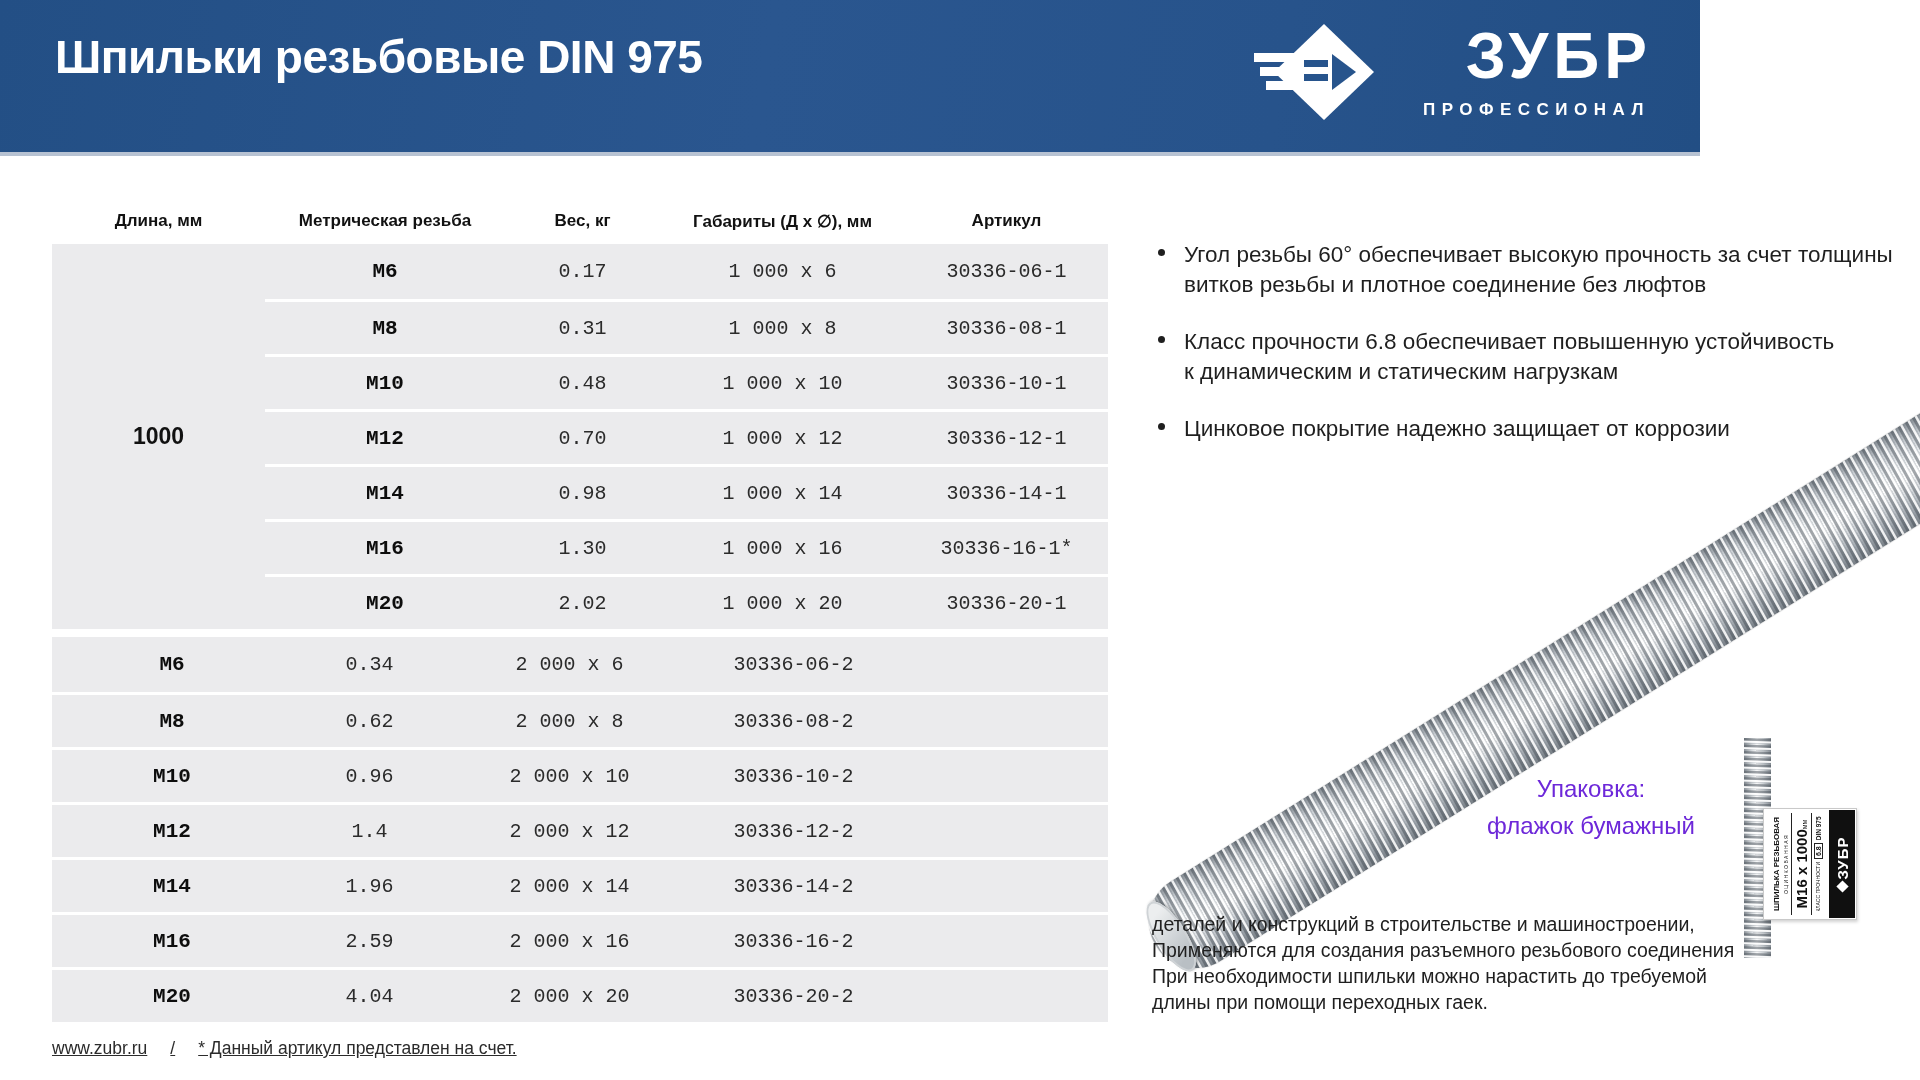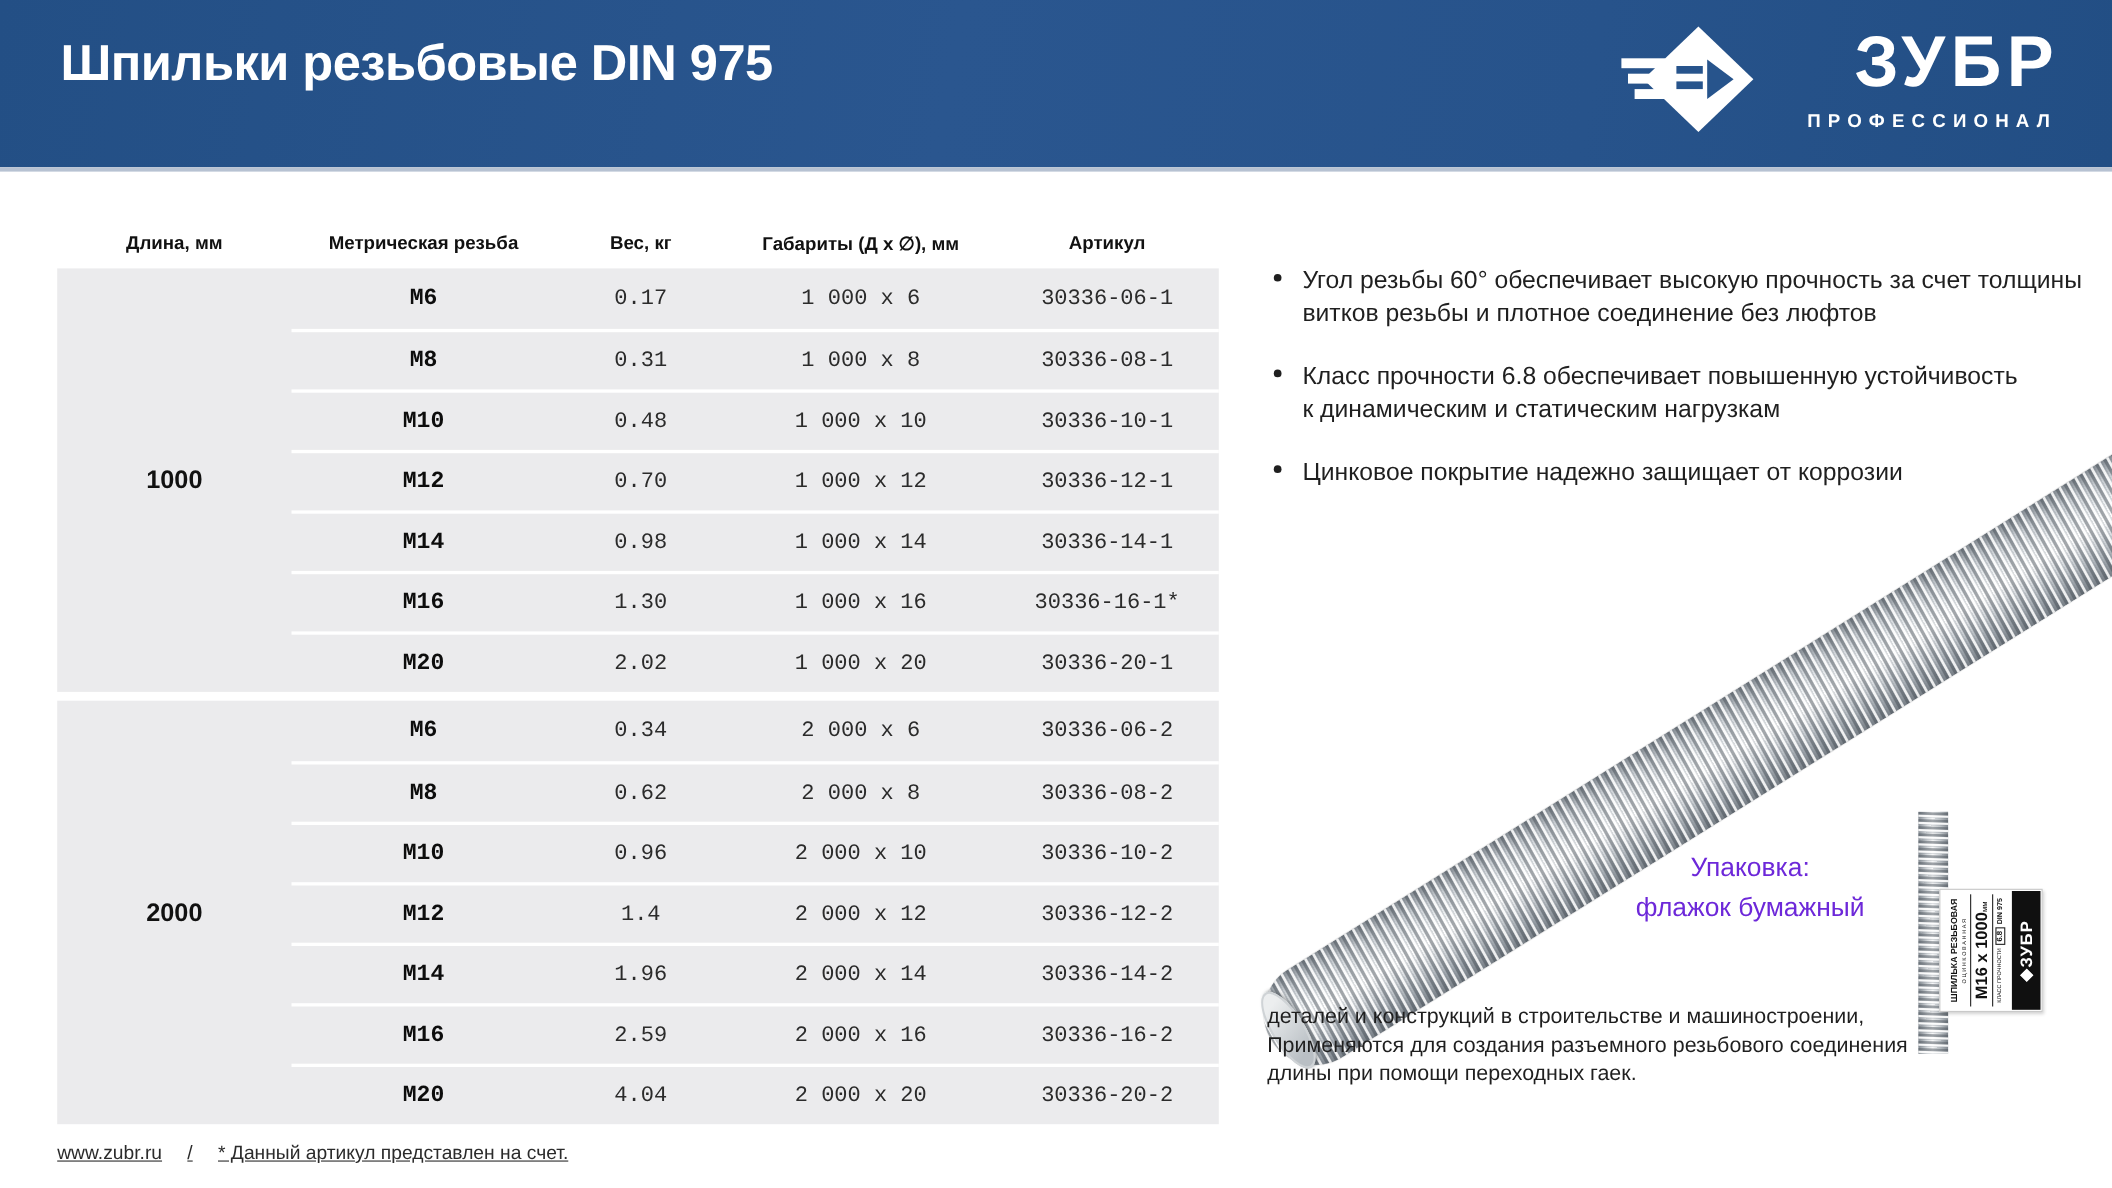--- a/index.html
+++ b/index.html
@@ -2,21 +2,21 @@
 <html lang="ru"><head>
 <meta charset="utf-8">
 <style>
   html,body{margin:0;padding:0;background:#fff;}
   #stage{
     position:relative;width:1920px;height:1080px;overflow:hidden;
     font-family:"Liberation Sans", sans-serif;color:#1c1c1c;background:#fff;
   }
   
   .band{
-    position:absolute;left:0;top:0;width:1920px;height:152px;
+    position:absolute;left:0;top:0;width:1700px;height:152px;
     background:linear-gradient(100deg,#234f85 0%,#2a568f 45%,#27538b 75%,#224e84 100%);
     border-bottom:4px solid #b7c2d2;
   }
   .band h1{
     position:absolute;left:55px;top:30px;margin:0;
     font-size:46px;font-weight:700;color:#fff;letter-spacing:-0.5px;
   }
   .brand{position:absolute;right:48px;top:14px;width:400px;height:124px;}
   .brand-mark{position:absolute;left:0;top:8px;width:130px;height:100px;}
   .brand-text{
@@ -201,21 +201,20 @@
         <div class="trow">
           <span class="cell-thread">M20</span>
           <span>2.02</span>
           <span>1 000 x 20</span>
           <span>30336-20-1</span>
         </div>
       </div>
     </div>
 
     <div class="tgroup">
-      <div class="len-cell">2000</div>
       <div class="rows">
         <div class="trow">
           <span class="cell-thread">M6</span>
           <span>0.34</span>
           <span>2 000 x 6</span>
           <span>30336-06-2</span>
         </div>
         <div class="trow">
           <span class="cell-thread">M8</span>
           <span>0.62</span>
@@ -298,20 +297,21 @@
       <div class="tag-black">
         <span class="mini-diamond"></span>
         <span>ЗУБР</span>
       </div>
     </div>
   </div>
 
   <div class="desc">
     <div>деталей и конструкций в строительстве и машиностроении,</div>
     <div>Применяются для создания разъемного резьбового соединения</div>
+    <div>При необходимости шпильки можно нарастить до требуемой</div>
     <div>длины при помощи переходных гаек.</div>
   </div>
 
   <div class="footer">
     <a href="#">www.zubr.ru</a>
     <span>/</span>
     <span>* Данный артикул представлен на счет.</span>
   </div>
 
 </div>

